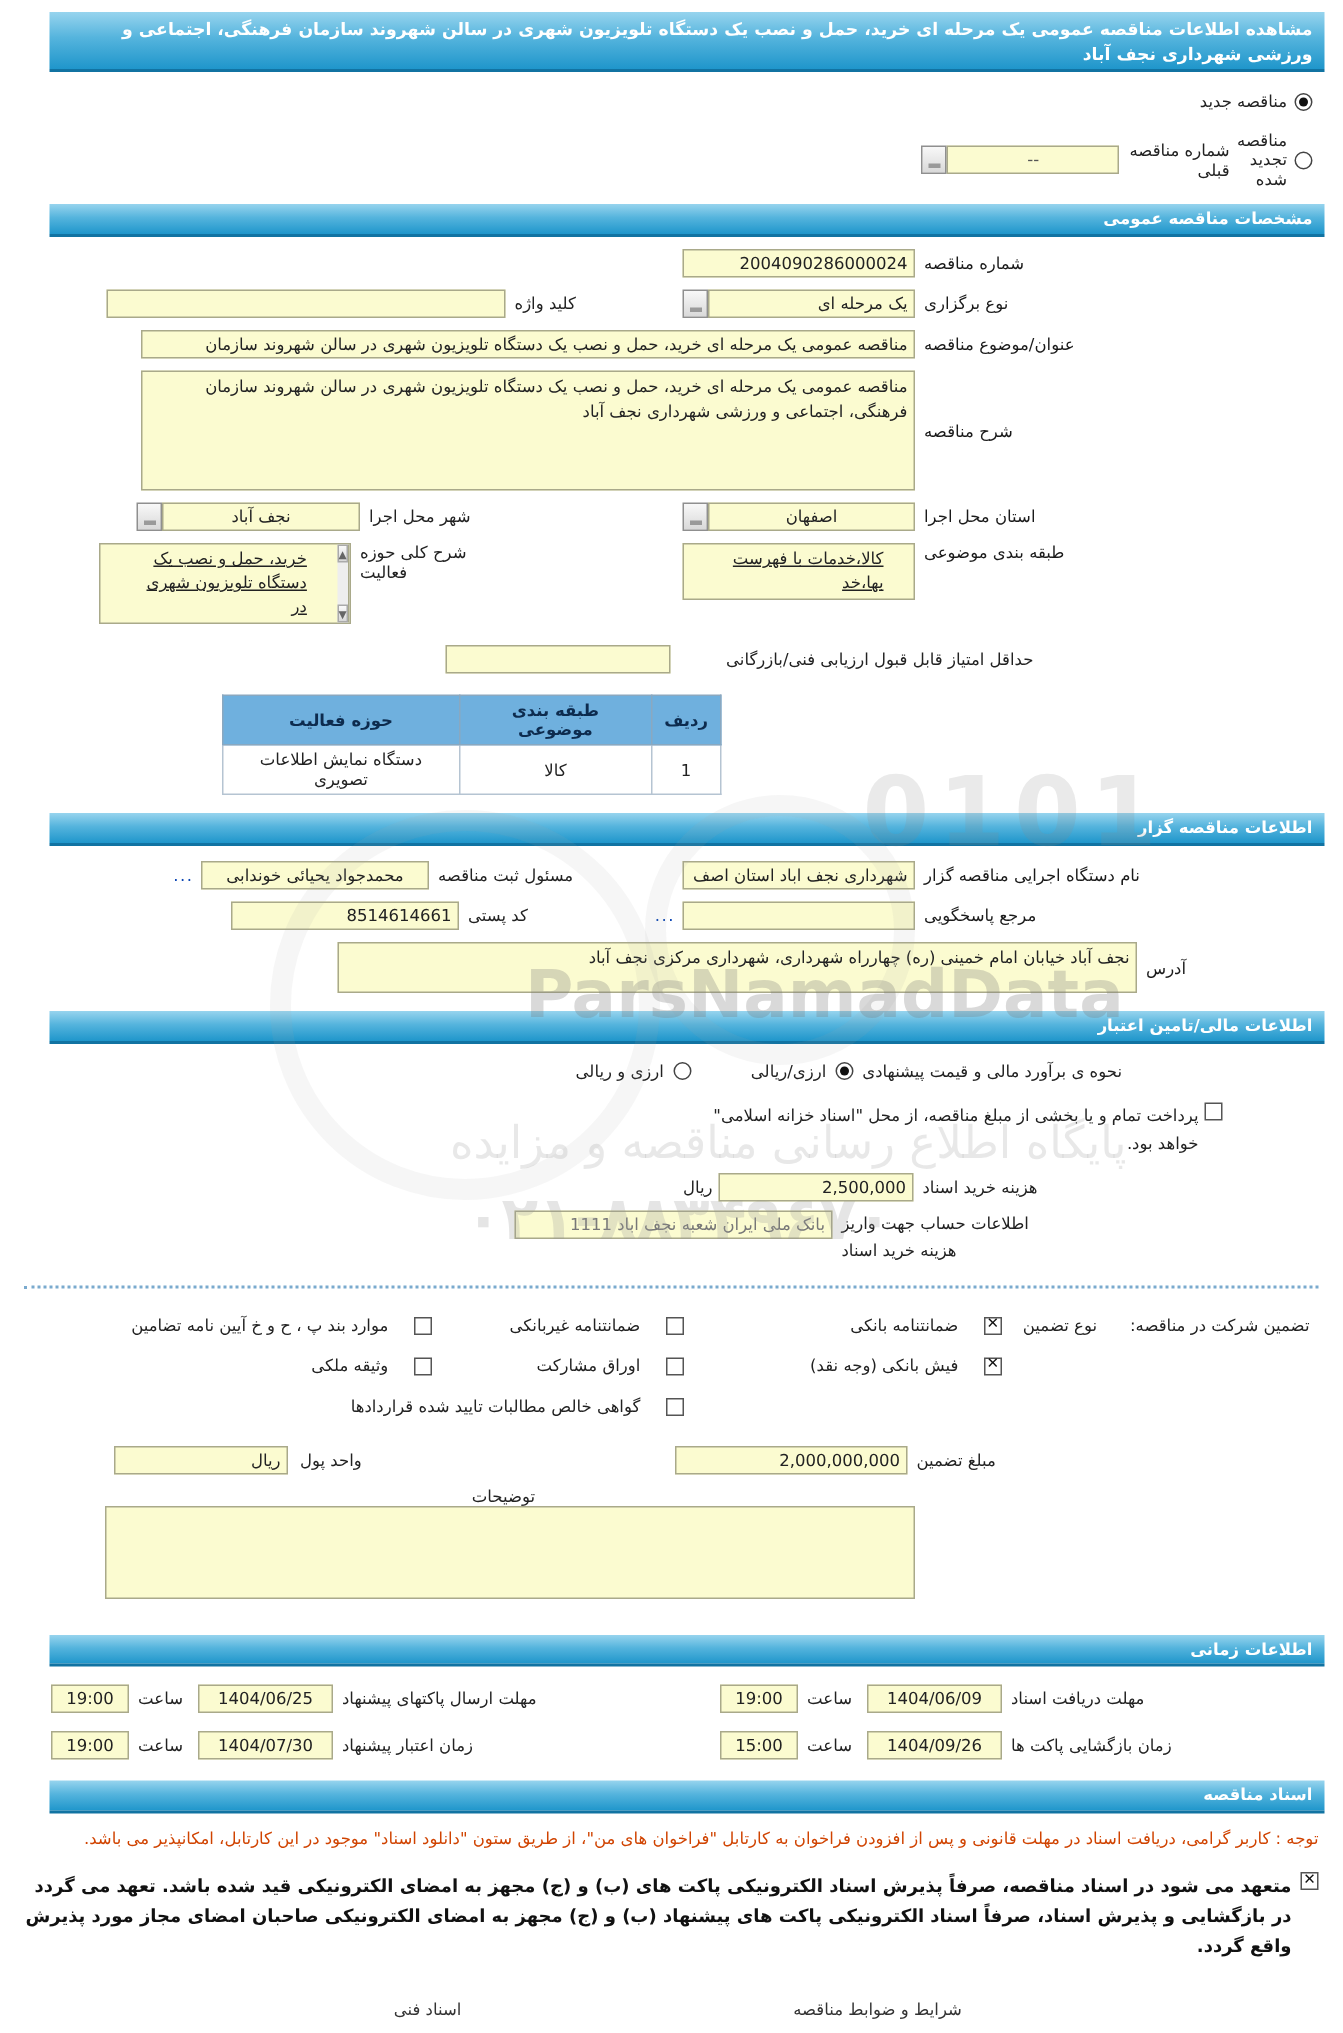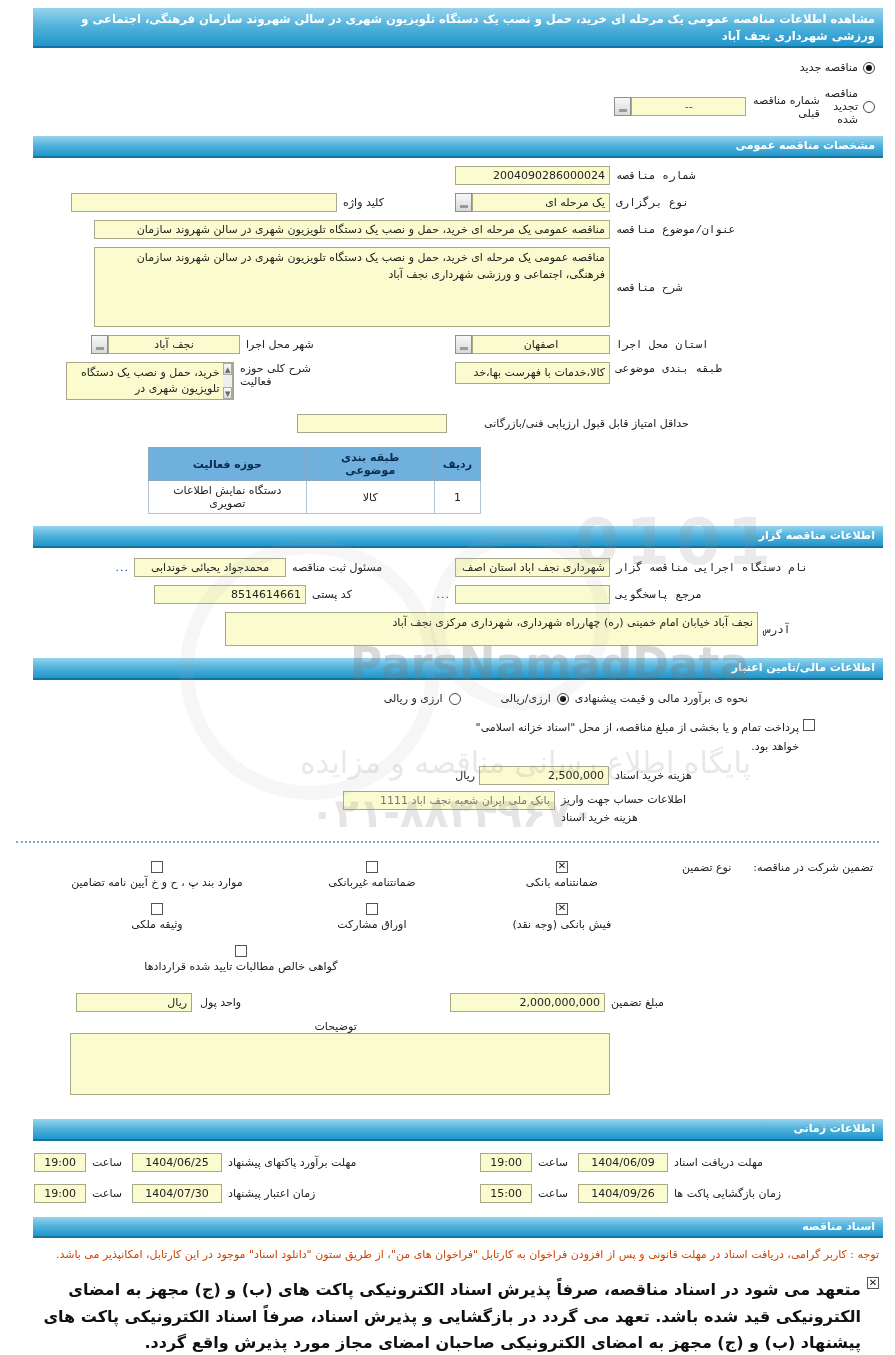--- a/index.html
+++ b/index.html
@@ -14,21 +14,21 @@
   .bar {
     background:linear-gradient(#97d4ee 0%, #55b4dd 45%, #1f96cb 100%);
     border-bottom:2px solid #1173a2;
     color:#fff; font-weight:bold; padding:3px 8px 2px 8px;
     margin-left:21px; text-align:right; line-height:1.45;
   }
   .bar.small { font-size:11px; padding:2px 8px; }
 
   
   .row { display:flex; align-items:center; margin-top:8px; padding-right:63px; }
-  .lbl { width:210px; text-align:left; padding-left:6px; color:#1a1a1a;font-family:Liberation Mono, monospace; }
+  .lbl { width:210px; text-align:left; padding-left:6px; color:#1a1a1a; }
   .inp {
     background:#fbfbd0; border:1px solid #a9a98a; min-height:19px;
     padding:2px 4px 1px 4px; overflow:hidden; white-space:nowrap;
   }
   .num { direction:ltr; text-align:right; font-family:"DejaVu Sans", sans-serif; }
   .w155{width:155px} .w516{width:516px} .w533{width:533px} .w152{width:152px}
   .ta { white-space:normal; line-height:1.5; }
   .ddbtn {
     width:17px; height:19px; background:linear-gradient(#f8f8f8,#d9d9d9);
     border:1px solid #8f8f8f; display:flex; align-items:flex-end; justify-content:center;
@@ -53,57 +53,57 @@
   .prev-inp { width:150px; text-align:center; color:#555; }
 
   
   .pairrow { display:flex; align-items:center; margin-top:8px; padding-right:63px; }
   .pair-r { display:flex; align-items:center; width:428px; flex:0 0 auto; }
   .pair-l { display:flex; align-items:center; }
   .lbl-l { width:104px; text-align:left; padding-left:6px; }
 
   
   .listbox { background:#fbfbd0; border:1px solid #a9a98a; display:flex; }
-  .lb-text { padding:2px 4px; line-height:1.45; }
+  .lb-text { padding:2px 20px; line-height:1.45;text-decoration:underline; }
   .sbar { width:14px; border-right:1px solid #a9a98a; display:flex; flex-direction:column;
           justify-content:space-between; background:#eee; }
   .sbtn { height:12px; font-size:7px; color:#666; text-align:center; line-height:12px;
           background:linear-gradient(#fafafa,#d8d8d8); border:1px solid #aaa; cursor:pointer; }
 
   
   table.cat { border-collapse:collapse; margin:14px 402px 0 auto; font-size:11px; }
   table.cat th { background:#6fb0de; color:#0d2b4e; font-weight:bold; border:1px solid #8aa8c0;
                  padding:3px 8px; }
   table.cat td { background:#fff; border:1px solid #b5c4d2; padding:3px 8px; text-align:center; }
 
   
   .estrow { display:flex; align-items:center; gap:6px; padding-right:135px; margin-top:12px; }
   .treasury { display:flex; gap:4px; padding-right:68px; margin-top:14px; }
   .treasury .txt { width:352px; line-height:1.7; }
   .dashes { border-top:2px dotted #7aaace; margin:14px 4px 0 4px; }
 
   
   .guar { display:flex; align-items:flex-start; padding-right:10px; margin-top:18px; }
   .guar-grid { display:grid; grid-template-columns:212px 168px 262px; row-gap:14px; margin-right:14px; }
-  .gopt { display:flex; align-items:center; gap:3px;flex-direction:column; }
+  .gopt { display:flex; align-items:flex-end; gap:17px; }
   .gopt.wide { grid-column:2 / 4; }
 
   
   .schrow { display:flex; align-items:center; margin-top:12px; padding-right:63px; }
   .sch-lbl { width:152px; text-align:left; padding-left:6px; }
   .sch-lbl-l { width:168px; text-align:left; padding-left:6px; }
   .dt { width:90px; text-align:center; }
   .tm { width:52px; text-align:center; margin-left:2px; }
   .hr { margin:0 10px 0 6px; }
   .schpair-r { display:flex; align-items:center; width:430px; flex:0 0 auto; }
   .schpair-l { display:flex; align-items:center; }
 
   .note { color:#d04300; line-height:1.7; }
   .agree { display:flex; gap:6px; margin-top:12px; padding-right:4px; }
-  .agree .txt { font-weight:bold; color:#111; width:846px; line-height:1.65; font-size:16px; }
+  .agree .txt { font-weight:bold; color:#111; width:846px; line-height:1.65; font-size:12px; }
 
   
   .uploads { display:grid; grid-template-columns:300px 300px; width:600px;
              margin:26px 148px 0 auto; row-gap:52px; }
   .upcell { text-align:center; }
   .upcell .uplabel { color:#333; margin-bottom:26px; }
   .pline { direction:ltr; display:flex; align-items:center; justify-content:center; gap:8px; }
   .ptrack { width:96px; height:15px; border:1px solid #8f8f8f; background:#efefef; }
   .pfill { height:100%; background:linear-gradient(#b9e06b, #8cc63f 55%, #7ab32f); }
 
@@ -338,21 +338,21 @@
   <div class="bar small" style="margin-top:24px;">اطلاعات زمانی</div>
 
   <div class="schrow">
     <span class="schpair-r">
       <span class="sch-lbl">مهلت دریافت اسناد</span>
       <span class="inp dt num">1404/06/09</span>
       <span class="hr">ساعت</span>
       <span class="inp tm num">19:00</span>
     </span>
     <span class="schpair-l">
-      <span class="sch-lbl-l">مهلت برآورد پاکتهای پیشنهاد</span>
+      <span class="sch-lbl-l">مهلت ارسال پاکتهای پیشنهاد</span>
       <span class="inp dt num">1404/06/25</span>
       <span class="hr">ساعت</span>
       <span class="inp tm num">19:00</span>
     </span>
   </div>
 
   <div class="schrow">
     <span class="schpair-r">
       <span class="sch-lbl">زمان بازگشایی پاکت ها</span>
       <span class="inp dt num">1404/09/26</span>

